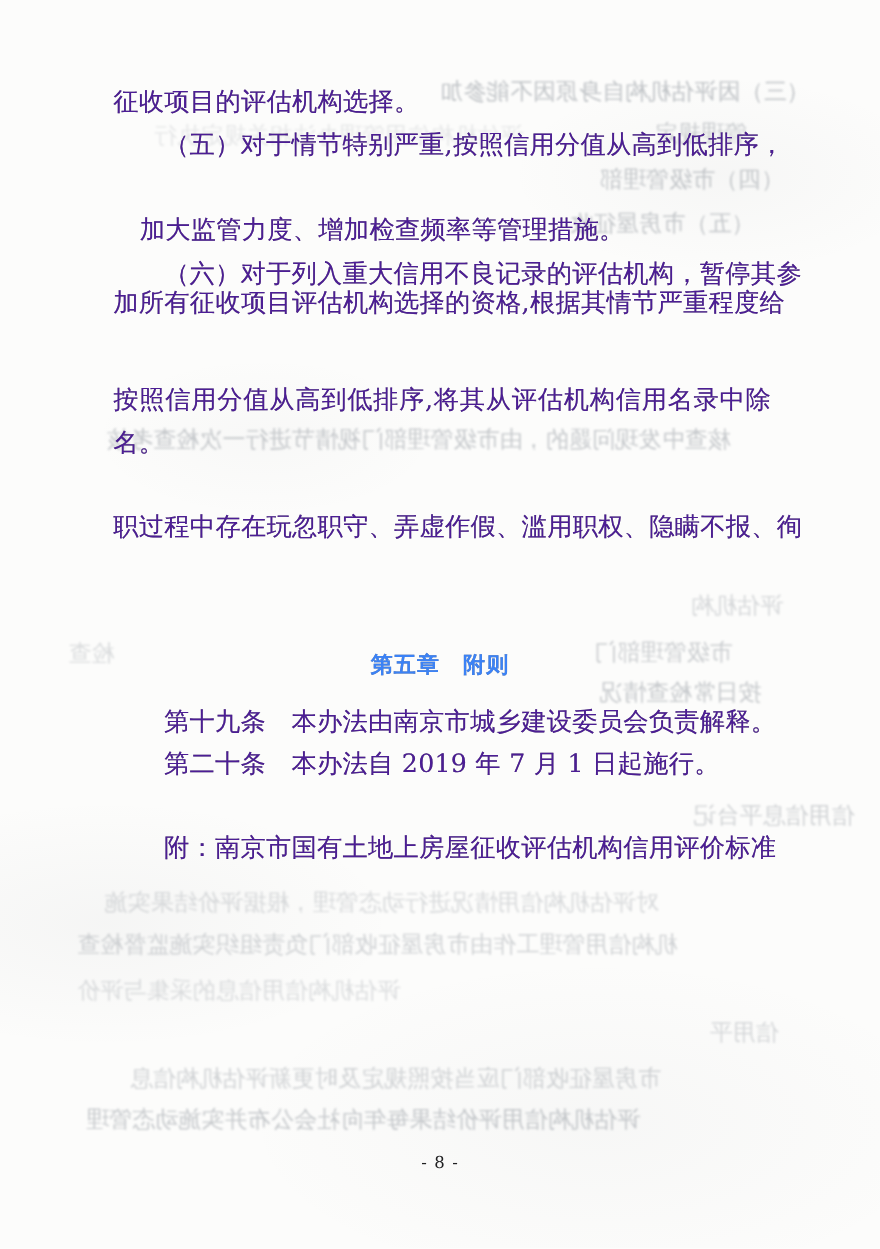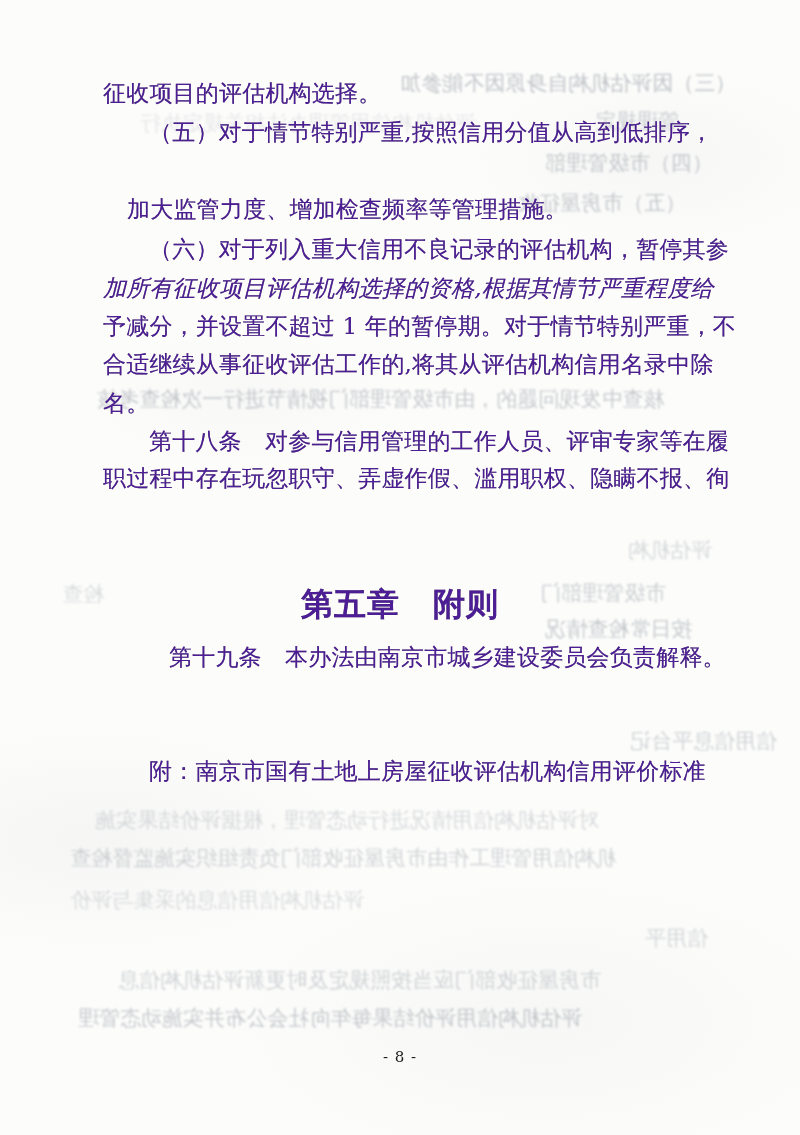--- a/index.html
+++ b/index.html
@@ -35,22 +35,22 @@
   }
   .bline.justify{
     white-space:nowrap;
     text-align:justify;
     text-align-last:justify;
   }
   .bline.heading{
     left:0;width:100%;
     text-align:left;text-align-last:center;
     font-family:"DejaVu Sans","Liberation Sans",sans-serif;
-    font-weight:bold;font-size:32px;letter-spacing:1px;
-    color:#4c1d95;
+    font-weight:bold;font-size:20px;letter-spacing:1px;
+    color:#3b82f6;
   }
   
   .ghost{
     position:absolute;
     white-space:pre;
     font-family:"DejaVu Serif","Liberation Serif",serif;
     font-size:21px;line-height:24px;
     color:#8f959c;
     transform:scaleX(-1);
     transform-origin:center;
@@ -86,24 +86,23 @@
       <div class="ghost" style="top: 888px; left: 70px; opacity: 0.3;">评估机构信用信息的采集与评价</div>
       <div class="ghost" style="top: 926px; left: 645px; opacity: 0.35;">信用平</div>
       <div class="ghost" style="top: 968px; left: 118px; opacity: 0.4;">市房屋征收部门应当按照规定及时更新评估机构信息</div>
       <div class="ghost" style="top: 1006px; left: 78px; opacity: 0.5;">评估机构信用评价结果每年向社会公布并实施动态管理</div>
     </div>
   <div id="textLayer" class="layer">
       <div class="bline" style="top: 80px; left: 103px;">征收项目的评估机构选择。</div>
       <div class="bline justify" style="top: 119px; left: 149px; width: 552px;">（五）对于情节特别严重,按照信用分值从高到低排序，</div>
       <div class="bline" style="top: 196px; left: 103px; margin-left: 24px;">加大监管力度、增加检查频率等管理措施。</div>
       <div class="bline justify" style="top: 236px; left: 149px; width: 552px;">（六）对于列入重大信用不良记录的评估机构，暂停其参</div>
-      <div class="bline justify" style="top: 275px; left: 103px; width: 598px; font-style: italic;">加所有征收项目评估机构选择的资格,根据其情节严重程度给</div>
-      <div class="bline justify" style="top: 313px; left: 103px; width: 598px;">予减分，并设置不超过 1 年的暂停期。对于情节特别严重，不</div>
-      <div class="bline justify" style="top: 351px; left: 103px; width: 598px;">合适继续从事征收评估工作的,将其从评估机构信用名录中除</div>
+      <div class="bline justify" style="top: 263px; left: 103px; width: 598px;">加所有征收项目评估机构选择的资格,根据其情节严重程度给</div>
+      <div class="bline justify" style="top: 351px; left: 103px; width: 598px;">按照信用分值从高到低排序,将其从评估机构信用名录中除</div>
       <div class="bline" style="top: 390px; left: 103px;">名。</div>
-      <div class="bline justify" style="top: 428px; left: 149px; width: 552px;">第十八条　对参与信用管理的工作人员、评审专家等在履</div>
       <div class="bline justify" style="top: 466px; left: 103px; width: 598px; font-family: Liberation Serif, serif;">职过程中存在玩忽职守、弄虚作假、滥用职权、隐瞒不报、徇</div>
       <div class="bline heading" style="top: 591px;">第五章　附则</div>
-      <div class="bline" style="top: 644px; left: 149px; margin-left: 20px;">第十九条　本办法由南京市城乡建设委员会负责解释。</div>
+      <div class="bline" style="top: 644px; left: 149px;">第十九条　本办法由南京市城乡建设委员会负责解释。</div>
+      <div class="bline" style="top: 682px; left: 149px;">第二十条　本办法自 2019 年 7 月 1 日起施行。</div>
       <div class="bline" style="top: 758px; left: 149px;">附：南京市国有土地上房屋征收评估机构信用评价标准</div>
     </div>
   <div class="page-number">- 8 -</div>
 </div>
 
 </body></html>

